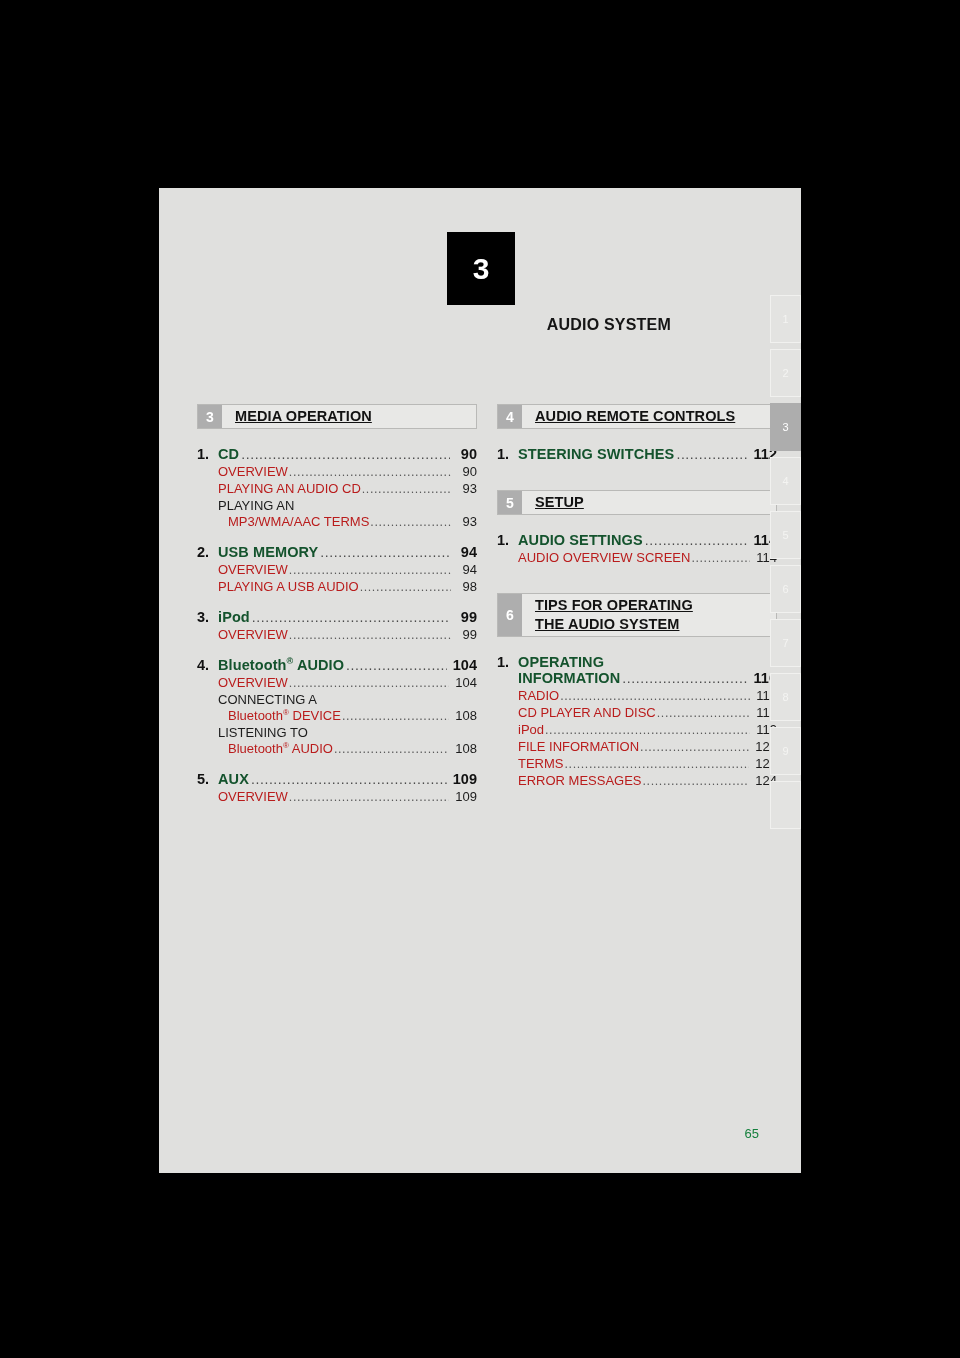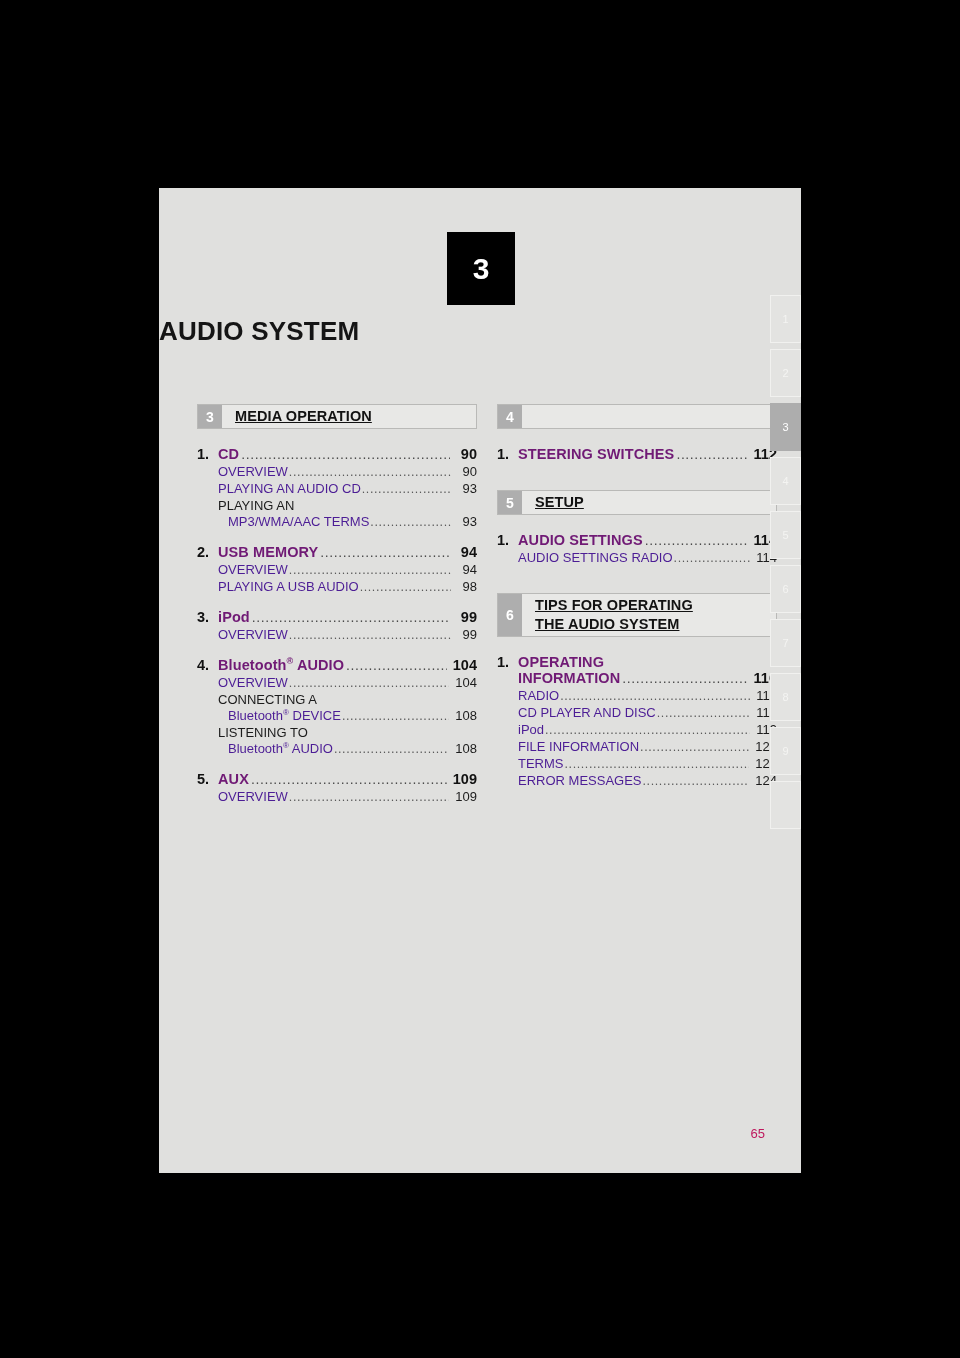--- a/index.html
+++ b/index.html
@@ -32,22 +32,22 @@
     background: #000;
     color: #fff;
     display: flex; align-items: center; justify-content: center;
     font-size: 30px; font-weight: bold;
     line-height: 1;
   }
   .chapter-title {
     position: absolute;
     left: 0; top: 128px;
     width: 512px;
-    text-align: left;
-    font-size: 26px;
+    text-align: right;
+    font-size: 16px;
     font-weight: bold;
     color: #151515;
     letter-spacing: .2px;
   }
 
   
   .columns {
     position: absolute;
     left: 38px; top: 216px;
     width: 580px;
@@ -112,21 +112,21 @@
   }
   .entry .body {
     flex: 1 1 auto;
     display: flex;
     align-items: baseline;
     min-width: 0;
   }
   .entry .txt {
     font-size: 14.5px;
     font-weight: bold;
-    color: #701a75;
+    color: #14532d;
     white-space: nowrap;
     letter-spacing: .1px;
   }
   .entry .lead {
     flex: 1 1 auto;
     overflow: hidden;
     white-space: nowrap;
     color: #4a4a4a;
     font-size: 14px;
     letter-spacing: .6px;
@@ -146,21 +146,21 @@
   
   .sub {
     display: flex;
     align-items: baseline;
     width: 100%;
     padding-left: 21px;
     margin-bottom: 2px;
   }
   .sub .txt {
     font-size: 13px;
-    color: #4c1d95;
+    color: #b91c1c;
     white-space: nowrap;
   }
   .sub .lead {
     flex: 1 1 auto;
     overflow: hidden;
     white-space: nowrap;
     color: #5a5a5a;
     font-size: 12.5px;
     letter-spacing: .6px;
     margin: 0 1px 0 1px;
@@ -218,24 +218,24 @@
   }
   .tab.active {
     background: #adadad;
     border-color: #adadad;
     color: #ffffff;
   }
 
   
   .page-number {
     position: absolute;
-    right: 36px;
+    right: 42px;
     bottom: 32px;
     font-size: 13px;
-    color: #be185d;
+    color: #15803d;
   }
 </style>
 </head>
 <body>
 
 <div id="viewport">
   <div id="page">
 
     <div class="chapter-block">
       <span>3</span>
@@ -371,20 +371,23 @@
             <span class="pg">109</span>
           </div>
 
         </div>
       </div>
 
       <div class="col col-right">
 
         <div class="sec-head">
           <div class="sec-num">4</div>
+          <div class="sec-label">
+            <span>AUDIO REMOTE CONTROLS</span>
+          </div>
         </div>
 
         <div class="toc">
           <div class="entry">
             <span class="num">1.</span>
             <span class="body">
               <span class="txt">STEERING SWITCHES</span>
               <span class="lead">......................................................................................................</span>
               <span class="pg">112</span>
             </span>
@@ -403,21 +406,21 @@
         <div class="toc">
           <div class="entry">
             <span class="num">1.</span>
             <span class="body">
               <span class="txt">AUDIO SETTINGS</span>
               <span class="lead">......................................................................................................</span>
               <span class="pg">114</span>
             </span>
           </div>
           <div class="sub">
-            <span class="txt">AUDIO SETTINGS RADIO</span>
+            <span class="txt">AUDIO OVERVIEW SCREEN</span>
             <span class="lead">......................................................................................................</span>
             <span class="pg">114</span>
           </div>
         </div>
 
         <div class="gap-lg"></div>
 
         <div class="sec-head two-line">
           <div class="sec-num">6</div>
           <div class="sec-label">

